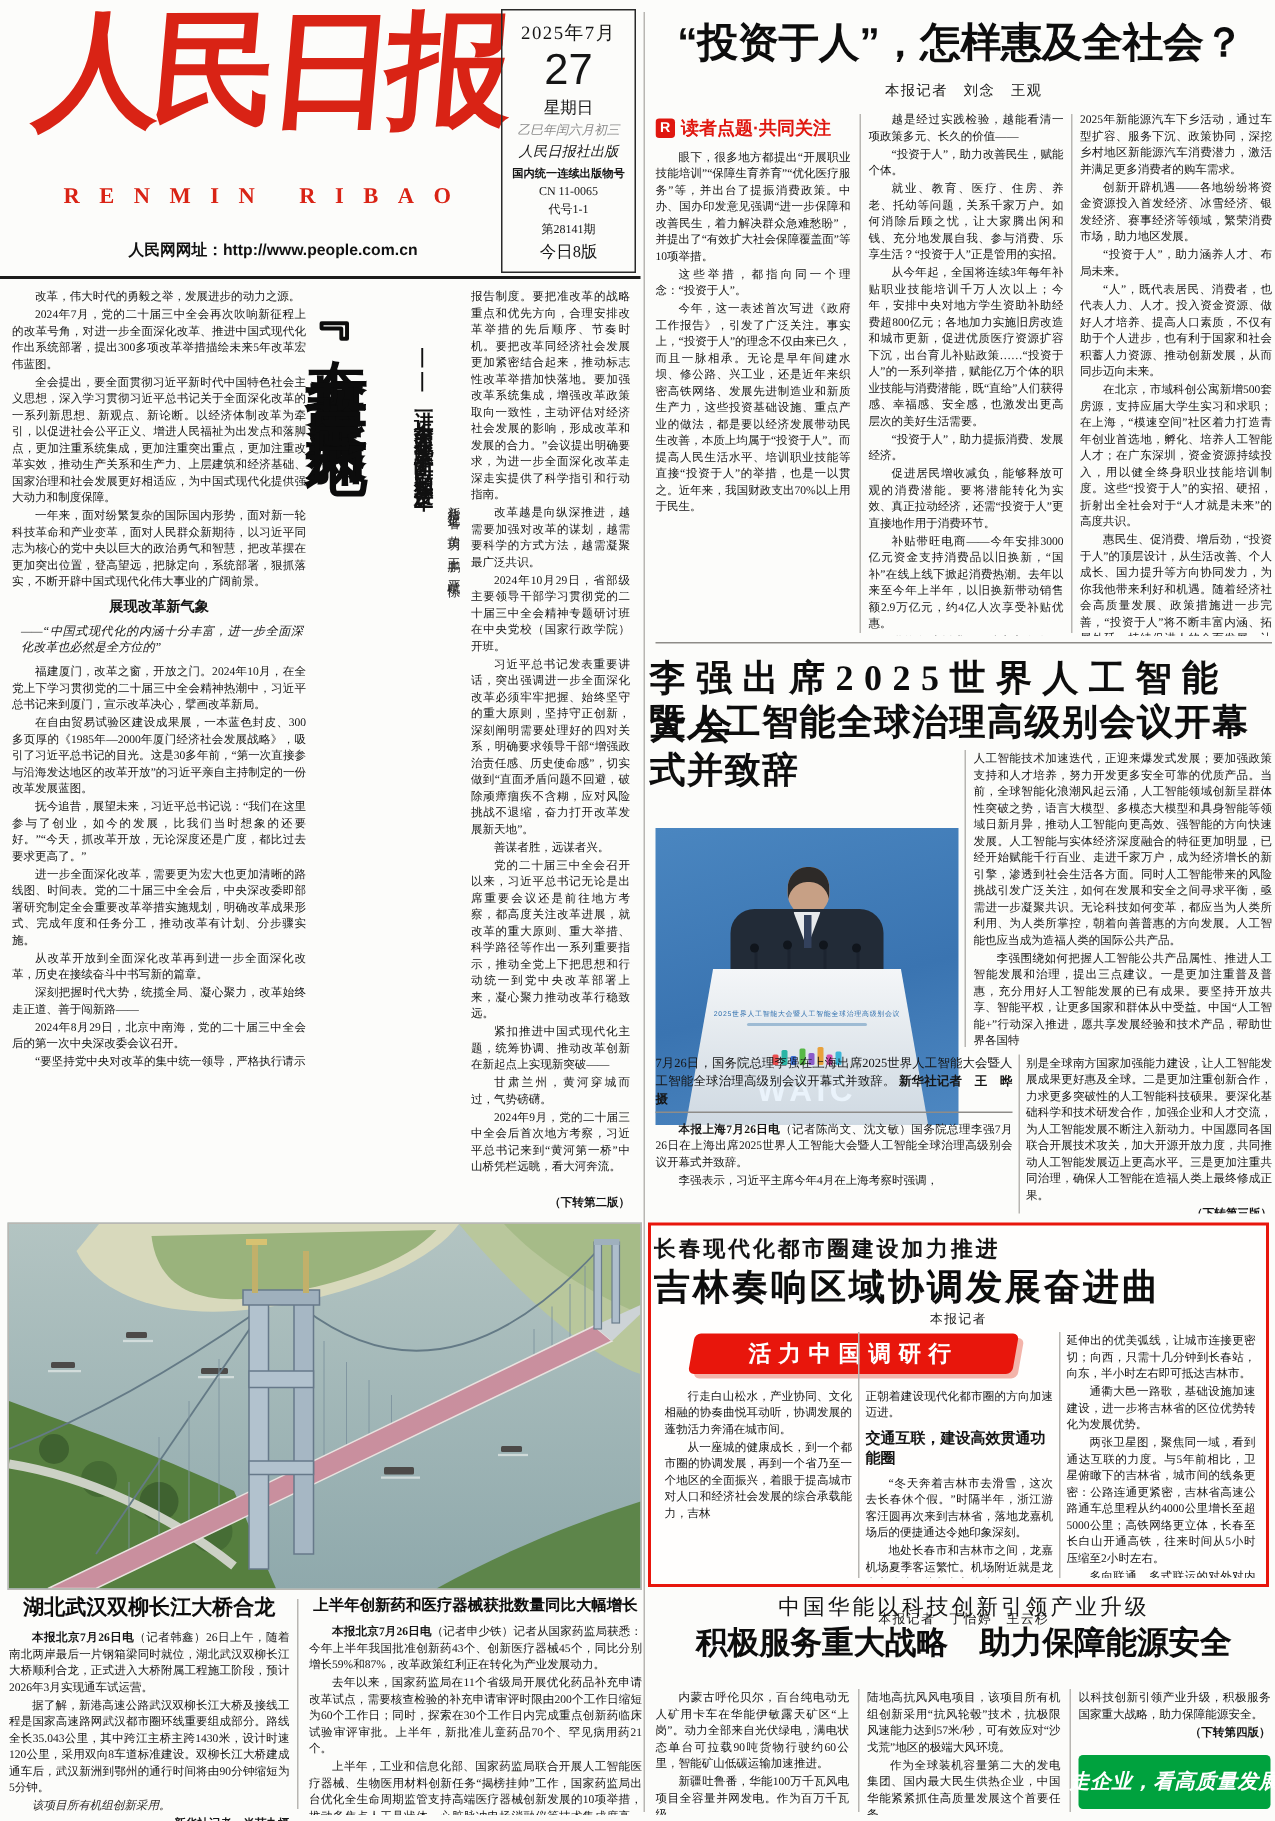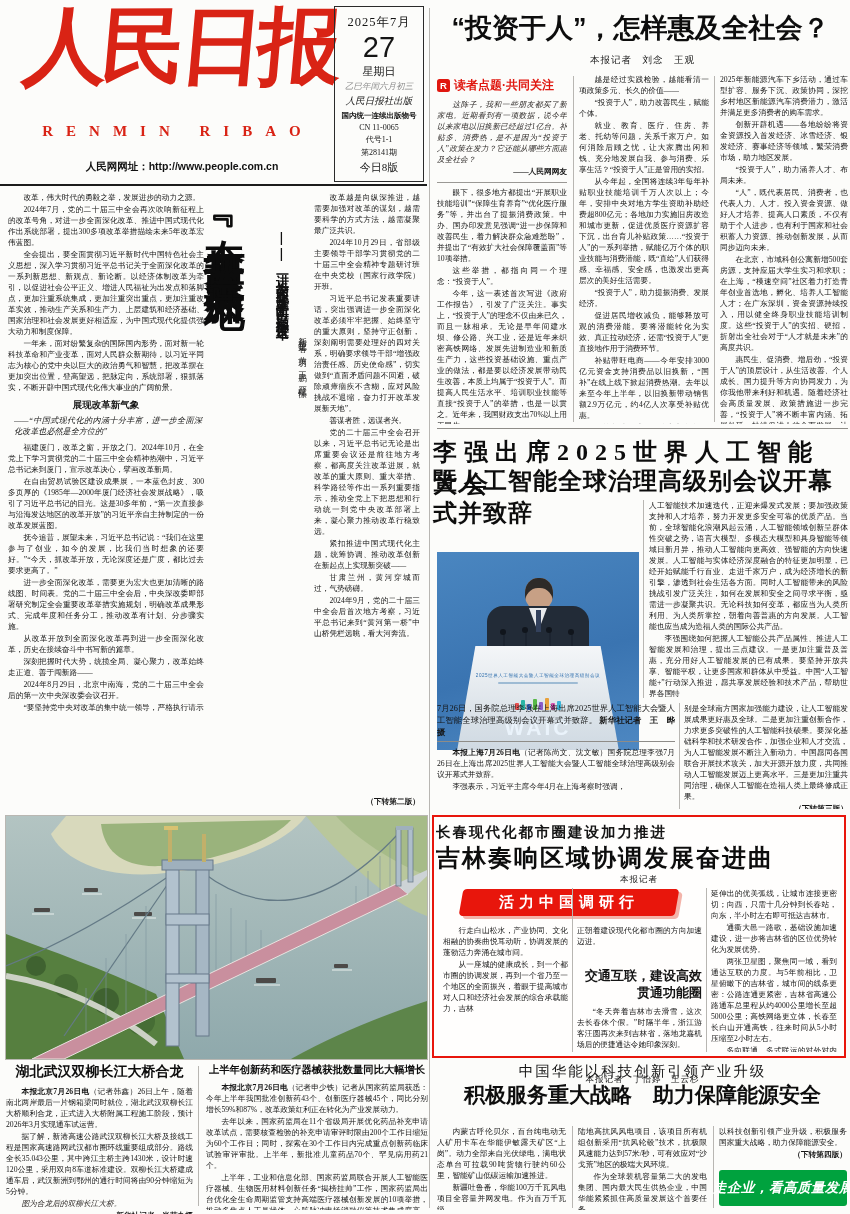--- a/index.html
+++ b/index.html
@@ -26,22 +26,22 @@
   .db-issn-label{font-size:7.5px;font-weight:bold;}
   .db-small{font-size:8px;}
   
   .col{position:absolute;overflow:hidden;font-size:7.7px;line-height:1.43;text-align:justify;}
   .col p{margin:0 0 1px;text-indent:2em;}
   .col p.flush{text-indent:0;}
   .col p.sect{text-indent:0;text-align:center;font-family:"Liberation Sans",sans-serif;
               font-weight:bold;font-size:9.5px;margin:5px 0 3px;}
   .col p.quote{text-indent:0;font-style:italic;font-size:8.1px;margin:0 0 4px;padding:0 2px 0 6px;}
   .col p.sig{text-indent:0;text-align:right;font-weight:bold;}
-  .col p.sub{text-indent:0;text-align:right;font-family:"Liberation Sans",sans-serif;
-             font-weight:bold;font-size:13px;line-height:1.3;margin:21px 0 4px;}
+  .col p.sub{text-indent:0;text-align:left;font-family:"Liberation Sans",sans-serif;
+             font-weight:bold;font-size:10px;line-height:1.3;margin:6px 0 4px;}
   .col p.kai{text-indent:2em;font-style:italic;color:#2e2a28;}
   .col p.credit{text-indent:0;text-align:right;font-weight:bold;}
   .headline-sans{font-family:"Liberation Sans","DejaVu Sans",sans-serif;font-weight:900;text-align:center;color:#0d0d0d;}
   .headline-serif{font-family:"Liberation Serif","DejaVu Serif",serif;font-weight:900;text-align:left;color:#0d0d0d;}
   .byline{font-size:9.5px;text-align:center;letter-spacing:1px;}
   
   .reader-head{display:flex;align-items:center;gap:4px;margin:3px 0 5px;}
   .r-icon{width:13px;height:13px;border-radius:2.5px;background:#e0170f;color:#fff;
           font-family:"Liberation Sans",sans-serif;font-weight:bold;font-size:9.5px;
           display:flex;align-items:center;justify-content:center;}
@@ -115,24 +115,20 @@
   <div class="vrule" style="left:429px;top:8px;height:1200px;"></div>
 
   <div class="abs headline-sans" style="left:433px;top:10px;width:415px;font-size:27px;">“投资于人”，怎样惠及全社会？</div>
   <div class="abs byline" style="left:437px;top:54px;width:411px;">本报记者　刘念　王观</div>
 
   <div class="col" style="left:437px;top:74px;width:130px;height:350px;">
     <div class="reader-head">
       <span class="r-icon">R</span>
       <span class="reader-title">读者点题·共同关注</span>
     </div>
-    <div class="reader-letter">
-        <p class="para kai">这阵子，我和一些朋友都买了新家电。近期看到有一项数据，说今年以来家电以旧换新已经超过1亿台。补贴多、消费热，是不是因为“投资于人”政策在发力？它还能从哪些方面惠及全社会？</p>
-        <p class="para sig">——人民网网友</p>
-      </div>
     <div>
         <p class="para">眼下，很多地方都提出“开展职业技能培训”“保障生育养育”“优化医疗服务”等，并出台了提振消费政策。中办、国办印发意见强调“进一步保障和改善民生，着力解决群众急难愁盼”，并提出了“有效扩大社会保障覆盖面”等10项举措。</p>
         <p class="para">这些举措，都指向同一个理念：“投资于人”。</p>
         <p class="para">今年，这一表述首次写进《政府工作报告》，引发了广泛关注。事实上，“投资于人”的理念不仅由来已久，而且一脉相承。无论是早年间建水坝、修公路、兴工业，还是近年来织密高铁网络、发展先进制造业和新质生产力，这些投资基础设施、重点产业的做法，都是要以经济发展带动民生改善，本质上均属于“投资于人”。而提高人民生活水平、培训职业技能等直接“投资于人”的举措，也是一以贯之。近年来，我国财政支出70%以上用于民生。</p>
       </div>
   </div>
   <div class="vrule" style="left:573px;top:76px;height:346px;"></div>
   <div class="col" style="left:579px;top:74px;width:130px;height:350px;">
       <p class="para">越是经过实践检验，越能看清一项政策多元、长久的价值——</p>
       <p class="para">“投资于人”，助力改善民生，赋能个体。</p>
@@ -167,20 +163,21 @@
       <p class="para">进一步全面深化改革，需要更为宏大也更加清晰的路线图、时间表。党的二十届三中全会后，中央深改委即部署研究制定全会重要改革举措实施规划，明确改革成果形式、完成年度和任务分工，推动改革有计划、分步骤实施。</p>
       <p class="para">从改革开放到全面深化改革再到进一步全面深化改革，历史在接续奋斗中书写新的篇章。</p>
       <p class="para">深刻把握时代大势，统揽全局、凝心聚力，改革始终走正道、善于闯新路——</p>
       <p class="para">2024年8月29日，北京中南海，党的二十届三中全会后的第一次中央深改委会议召开。</p>
       <p class="para">“要坚持党中央对改革的集中统一领导，严格执行请示</p>
     </div>
   <div class="abs vhead" style="left:204px;top:202px;height:604px;">『奋力打开改革发展新天地』</div>
   <div class="abs vsub" style="left:273px;top:232px;height:560px;">——进一步全面深化改革不断向广度和深度进军</div>
   <div class="abs vby" style="left:297px;top:330px;height:230px;">新华社记者　黄玥　王鹏　严赋憬</div>
   <div class="col" style="left:314px;top:192px;width:106px;height:618px;">
+      <p class="para flush">报告制度。要把准改革的战略重点和优先方向，合理安排改革举措的先后顺序、节奏时机。要把改革同经济社会发展更加紧密结合起来，推动标志性改革举措加快落地。要加强改革系统集成，增强改革政策取向一致性，主动评估对经济社会发展的影响，形成改革和发展的合力。”会议提出明确要求，为进一步全面深化改革走深走实提供了科学指引和行动指南。</p>
       <p class="para">改革越是向纵深推进，越需要加强对改革的谋划，越需要科学的方式方法，越需凝聚最广泛共识。</p>
       <p class="para">2024年10月29日，省部级主要领导干部学习贯彻党的二十届三中全会精神专题研讨班在中央党校（国家行政学院）开班。</p>
       <p class="para">习近平总书记发表重要讲话，突出强调进一步全面深化改革必须牢牢把握、始终坚守的重大原则，坚持守正创新，深刻阐明需要处理好的四对关系，明确要求领导干部“增强政治责任感、历史使命感”，切实做到“直面矛盾问题不回避，破除顽瘴痼疾不含糊，应对风险挑战不退缩，奋力打开改革发展新天地”。</p>
       <p class="para">善谋者胜，远谋者兴。</p>
       <p class="para">党的二十届三中全会召开以来，习近平总书记无论是出席重要会议还是前往地方考察，都高度关注改革进展，就改革的重大原则、重大举措、科学路径等作出一系列重要指示，推动全党上下把思想和行动统一到党中央改革部署上来，凝心聚力推动改革行稳致远。</p>
       <p class="para">紧扣推进中国式现代化主题，统筹协调、推动改革创新在新起点上实现新突破——</p>
       <p class="para">甘肃兰州，黄河穿城而过，气势磅礴。</p>
       <p class="para">2024年9月，党的二十届三中全会后首次地方考察，习近平总书记来到“黄河第一桥”中山桥凭栏远眺，看大河奔流。</p>
     </div>
   <div class="jump" style="left:318px;top:797px;width:102px;">（下转第二版）</div>
@@ -340,21 +337,21 @@
         <rect x="390" y="10" width="17" height="4" fill="#9fb0bd"></rect>
       </g>
     </svg>
   </div>
 
   <div class="abs" style="left:6px;top:1063px;width:187px;">
     <div class="headline-sans" style="font-size:14px;margin-bottom:5px;">湖北武汉双柳长江大桥合龙</div>
     <div class="col" style="position:static;width:187px;height:128px;">
         <p class="para"><b>本报北京7月26日电</b>（记者韩鑫）26日上午，随着南北两岸最后一片钢箱梁同时就位，湖北武汉双柳长江大桥顺利合龙，正式进入大桥附属工程施工阶段，预计2026年3月实现通车试运营。</p>
         <p class="para">据了解，新港高速公路武汉双柳长江大桥及接线工程是国家高速路网武汉都市圈环线重要组成部分。路线全长35.043公里，其中跨江主桥主跨1430米，设计时速120公里，采用双向8车道标准建设。双柳长江大桥建成通车后，武汉新洲到鄂州的通行时间将由90分钟缩短为5分钟。</p>
-        <p class="para kai">图为合龙后的双柳长江大桥。</p>
+        <p class="para kai">该项目所有机组创新采用。</p>
         <p class="para credit">新华社记者　肖艺九摄</p>
       </div>
   </div>
   <div class="vrule" style="left:198px;top:1066px;height:140px;"></div>
   <div class="abs" style="left:206px;top:1063px;width:222px;">
     <div class="headline-sans" style="font-size:10.3px;margin-bottom:5px;">上半年创新药和医疗器械获批数量同比大幅增长</div>
     <div class="col" style="position:static;width:222px;height:128px;">
         <p class="para"><b>本报北京7月26日电</b>（记者申少铁）记者从国家药监局获悉：今年上半年我国批准创新药43个、创新医疗器械45个，同比分别增长59%和87%，改革政策红利正在转化为产业发展动力。</p>
         <p class="para">去年以来，国家药监局在11个省级局开展优化药品补充申请改革试点，需要核查检验的补充申请审评时限由200个工作日缩短为60个工作日；同时，探索在30个工作日内完成重点创新药临床试验审评审批。上半年，新批准儿童药品70个、罕见病用药21个。</p>
         <p class="para">上半年，工业和信息化部、国家药监局联合开展人工智能医疗器械、生物医用材料创新任务“揭榜挂帅”工作，国家药监局出台优化全生命周期监管支持高端医疗器械创新发展的10项举措，推动多焦点人工晶状体、心脏脉冲电场消融仪等技术集成度高、研发难度大的创新医疗器械上市。</p>

